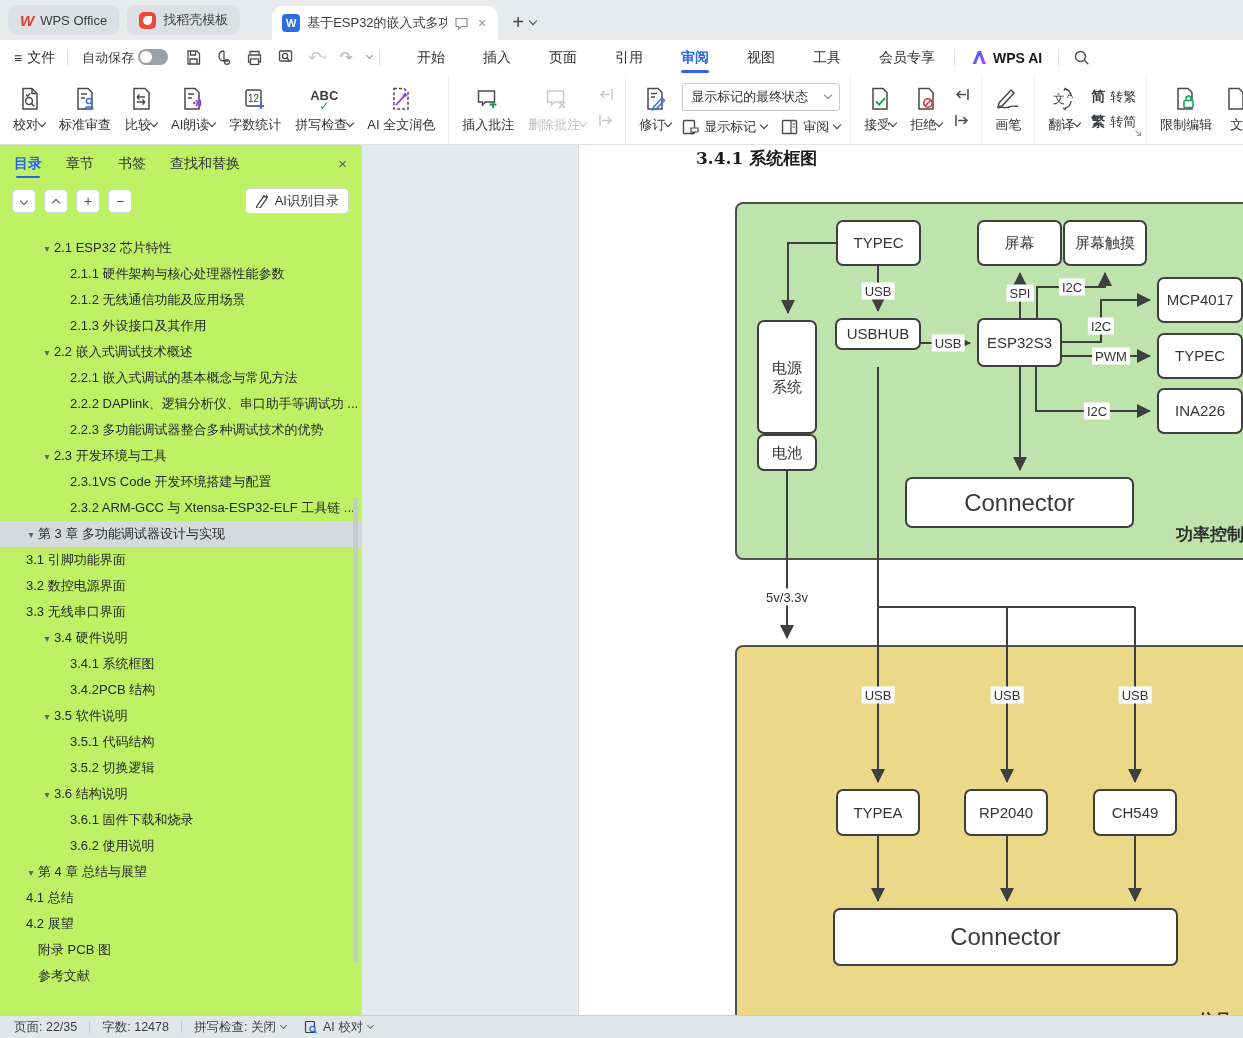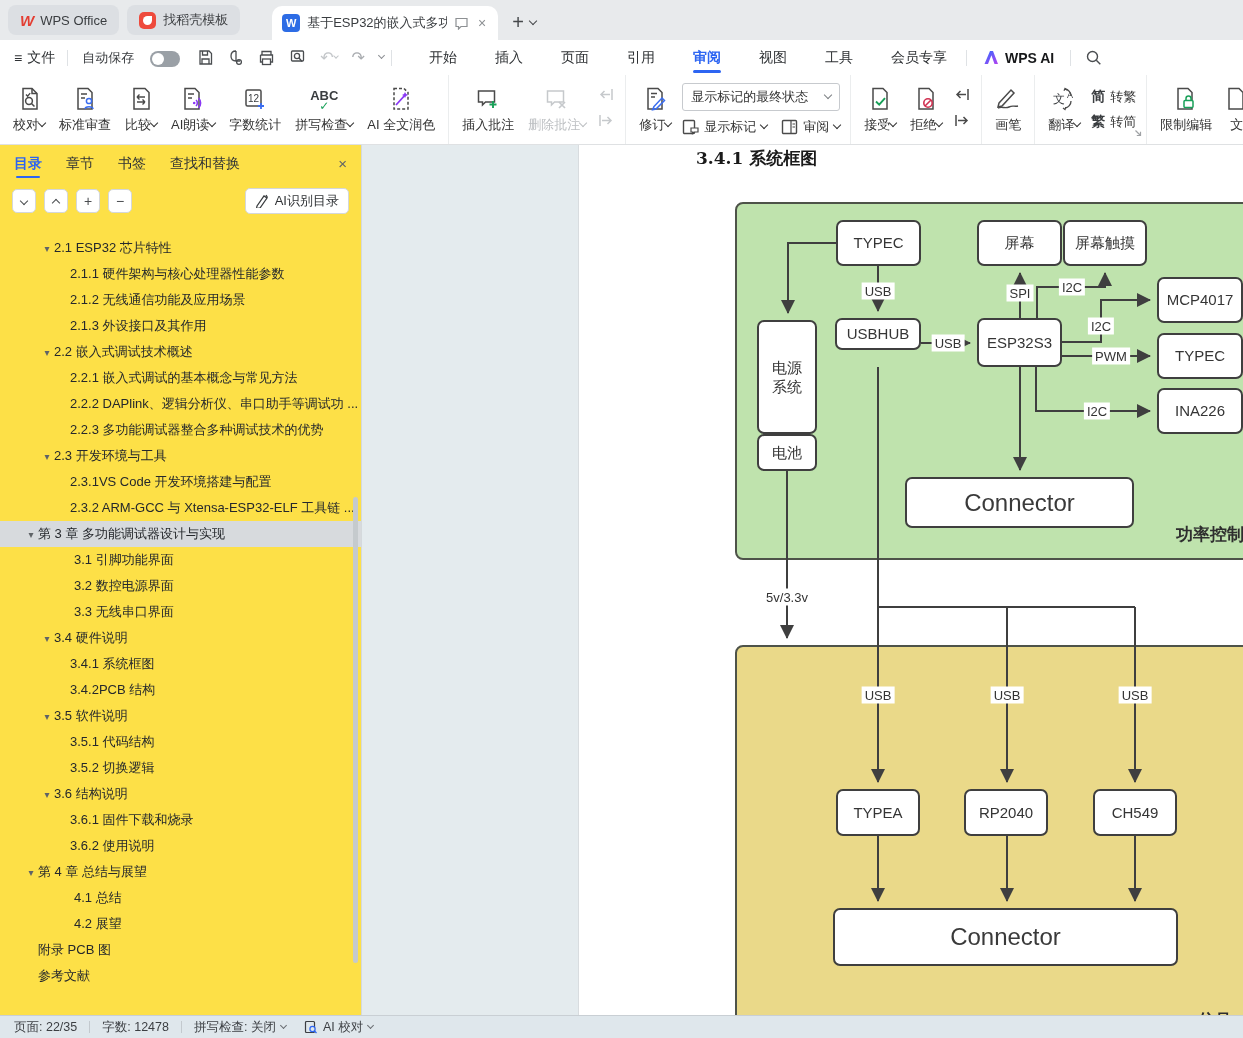--- a/index.html
+++ b/index.html
@@ -19,21 +19,21 @@
   .tab-x { color:#8d9093; font-size:14px; padding:0 2px; }
   .bubble-ic svg { display:block; }
   .newtab { font-size:20px; color:#45484b; margin:0 6px 8px 10px; line-height:20px; }
   .caret { width:6px; height:6px; border-right:1.4px solid currentColor; border-bottom:1.4px solid currentColor; transform:rotate(45deg); display:inline-block; position:relative; top:-2px; }
   .tab-caret { color:#45484b; margin-bottom:14px; }
 
   
   #menubar { position:absolute; left:0; top:40px; width:1243px; height:35px; background:#fff; display:flex; align-items:center; font-size:14px; }
   .m-file { display:flex; align-items:center; gap:5px; padding:0 12px 0 14px; color:#2f3235; }
   .vdiv { width:1px; height:16px; background:#dfe2e5; }
-  .m-autosave { display:flex; align-items:flex-end; gap:16px; padding:0 10px 0 14px; font-size:13px; color:#3a3d40; }
+  .m-autosave { display:flex; align-items:flex-start; gap:4px; padding:0 10px 0 14px; font-size:13px; color:#3a3d40; }
   .toggle { width:30px; height:16px; border-radius:8px; background:#9aa0a6; position:relative; }
   .toggle::after { content:""; position:absolute; left:2px; top:2px; width:12px; height:12px; background:#fff; border-radius:50%; }
   .qicon { padding:0 7px; color:#4a4d50; display:flex; align-items:center; }
   .qicon svg { display:block; }
   .undo { color:#c3c6c9; font-size:16px; }
   .redo { color:#a9acb0; font-size:16px; }
   .mini-caret { color:#8b8e92; }
   #menu-items { display:flex; align-items:center; gap:0; margin-left:18px; }
   .mitem { padding:0 19px; color:#2f3235; position:relative; height:35px; line-height:35px; cursor:default; }
   .mitem.active { color:#2d65f2; font-weight:bold; }
@@ -50,37 +50,37 @@
   .rstack { display:flex; flex-direction:column; justify-content:center; gap:7px; padding:0 4px; }
   .rsmall { display:flex; align-items:center; gap:5px; font-size:13px; color:#333; white-space:nowrap; }
   .rselect { width:158px; height:28px; border:1px solid #c7cace; border-radius:3px; display:flex; align-items:center; justify-content:space-between; padding:0 8px; font-size:13px; color:#333; background:#fff; }
   .rselect .caret { color:#7d8084; }
   .expander { position:absolute; right:4px; bottom:3px; color:#9fa2a5; }
   .abc { font-weight:bold; font-size:13px; color:#3a3d40; line-height:10px; text-align:center; }
   .abc .chk { color:#18a058; font-size:12px; display:block; }
   .cn-ic { font-size:14px; font-weight:bold; color:#3a3d40; }
 
   
-  #sidebar { position:absolute; left:0; top:145px; width:362px; height:870px; background:#fde047; border-right:1px solid #d4d9dc; overflow:hidden; }
+  #sidebar { position:absolute; left:0; top:145px; width:362px; height:870px; background:#bef264; border-right:1px solid #d4d9dc; overflow:hidden; }
   .sb-tabs { display:flex; align-items:center; height:36px; padding:0 14px; gap:24px; font-size:14px; color:#2f3235; }
   .sbtab { position:relative; height:36px; line-height:36px; }
   .sbtab.active { color:#2d65f2; font-weight:bold; }
   .sbtab.active::after { content:""; position:absolute; left:2px; right:2px; bottom:3px; height:2.5px; border-radius:2px; background:#2d65f2; }
   .sb-x { margin-left:auto; color:#5f6367; font-size:15px; }
   .sb-tools { display:flex; align-items:center; height:40px; padding:0 12px; gap:8px; }
   .sqbtn { width:24px; height:24px; background:#fff; border:1px solid #d4d7da; border-radius:5px; display:flex; align-items:center; justify-content:center; color:#4a4d50; font-size:14px; }
   .sqbtn .caret { top:0; }
   .sqbtn .caret.up { transform:rotate(-135deg); top:2px; }
   .ai-toc { margin-left:auto; height:26px; background:#fff; border:1px solid #d4d7da; border-radius:5px; display:flex; align-items:center; gap:5px; padding:0 9px; font-size:13px; color:#2f3235; }
   #toc-list { position:absolute; left:0; top:90px; right:0; }
   .toc-row { height:26px; display:flex; align-items:center; font-size:13px; color:#25282c; position:relative; cursor:default; white-space:nowrap; overflow:hidden; }
   .toc-row.selected { background:#d7dadd; }
   .toc-row .tarrow { color:#5f6367; font-size:10px; width:14px; text-align:center; flex:0 0 auto; }
   .lvl0 { padding-left:24px; } .lvl0:not(:has(.tarrow)) { padding-left:38px; }
-  .lvl1 { padding-left:40px; } .lvl1:not(:has(.tarrow)) { padding-left:74px; }
+  .lvl1 { padding-left:40px; } .lvl1:not(:has(.tarrow)) { padding-left:26px; }
   .lvl2 { padding-left:70px; }
   #sb-scroll { position:absolute; right:3px; top:352px; width:5px; height:466px; border-radius:3px; background:#c5cacd; }
 
   
   #docarea { position:absolute; left:362px; top:145px; width:881px; height:870px; background:#e4ebee; overflow:hidden; }
   #page { position:absolute; left:216px; top:0; right:0; bottom:0; background:#fff; border-left:1px solid #d8dcdf; }
   #doc-heading { position:absolute; left:334px; top:2px; font-family:"DejaVu Serif","Liberation Serif",serif; font-weight:bold; font-size:17px; color:#1a1a1a; }
   .panel { position:absolute; border:2px solid #4e5349; border-radius:8px; }
   #panel-green { left:373px; top:57px; width:524px; height:358px; background:#bfe3ad; }
   #panel-yellow { left:373px; top:500px; width:524px; height:520px; background:#ead989; }

